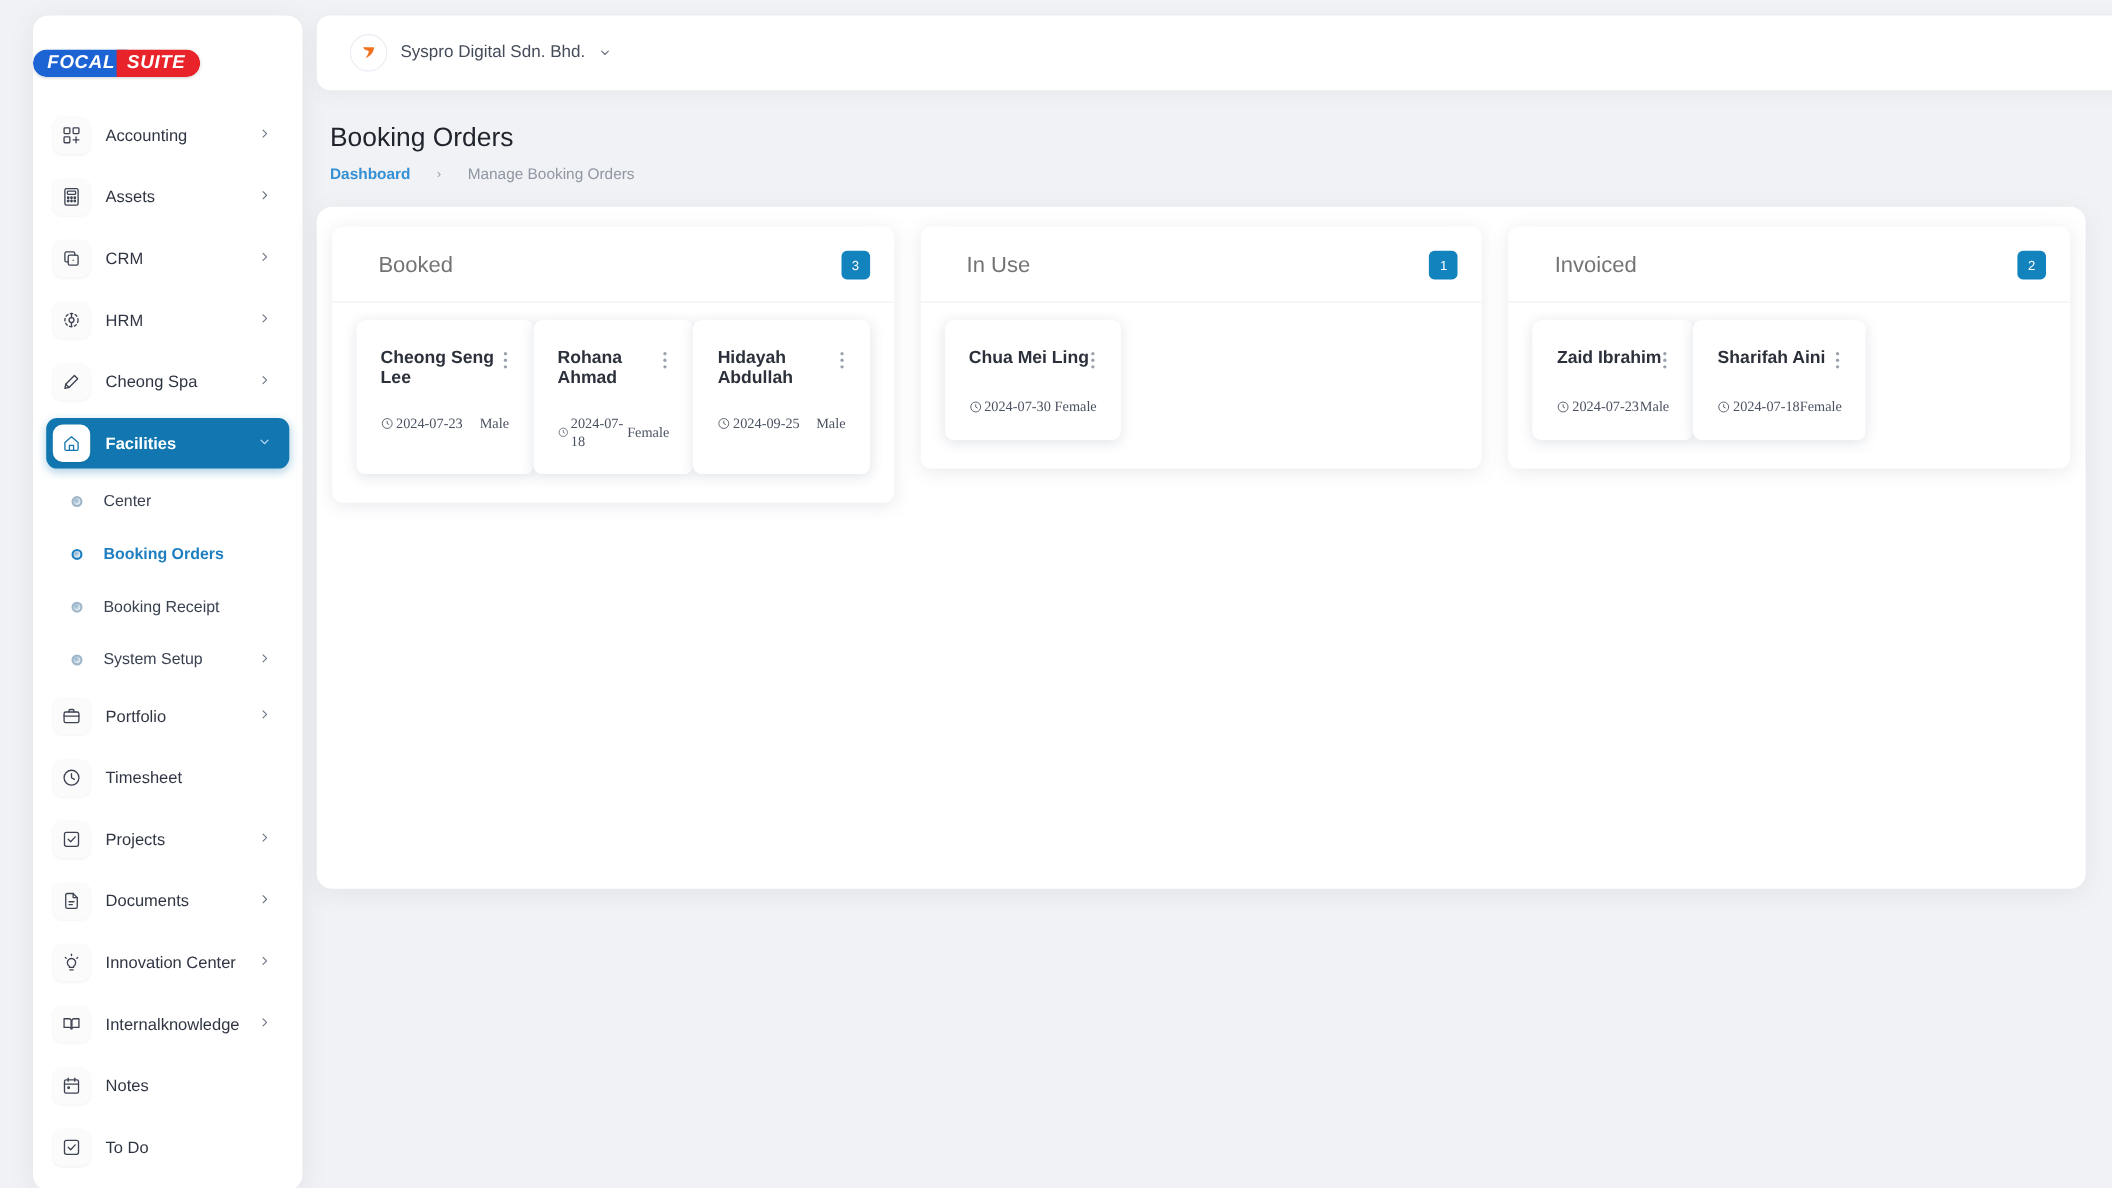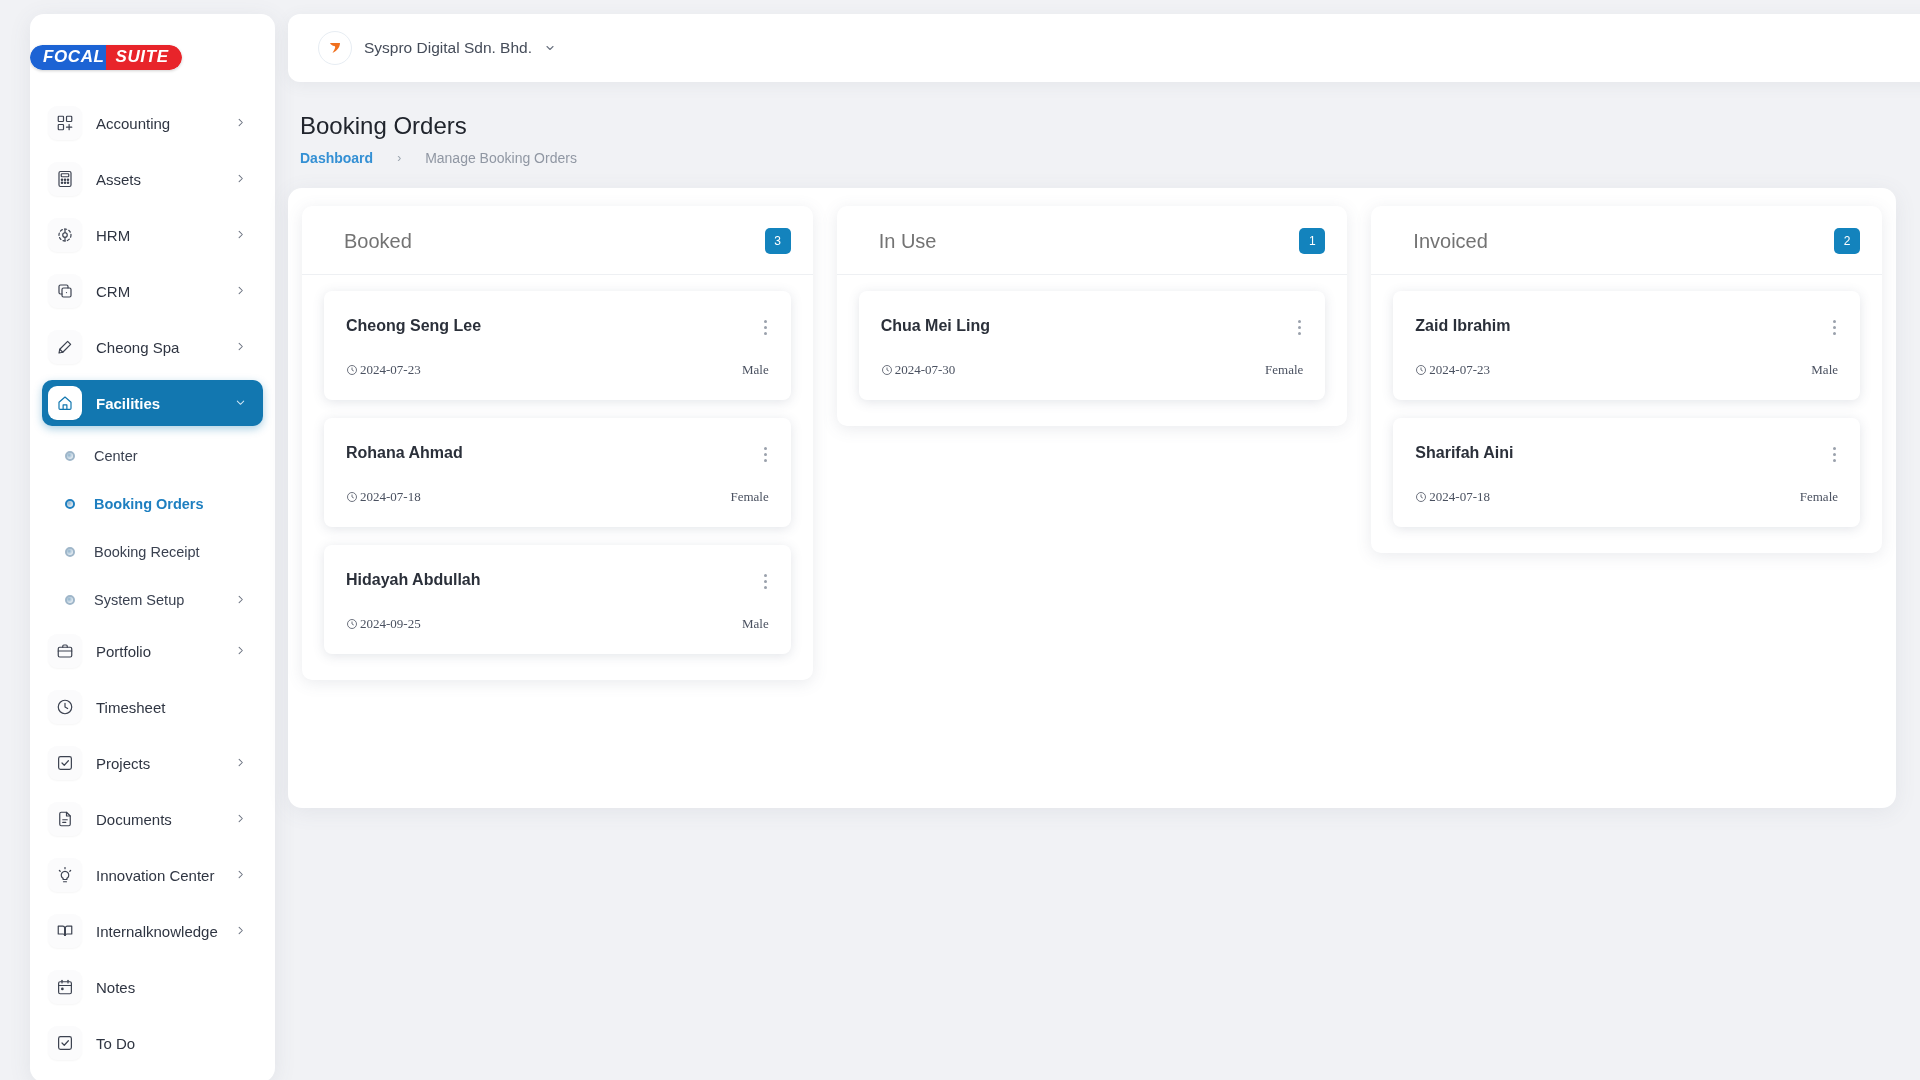--- a/index.html
+++ b/index.html
@@ -135,21 +135,21 @@
     display:flex; align-items:center; justify-content: space-between;
     padding: 22px 22px 20px 22px;
     border-bottom: 1px solid #eef0f3;
   }
   .col-title { font-size: 20px; color: #737373; font-weight: 400; margin-left: 20px; }
   .col-count {
     min-width: 26px; height: 26px; padding: 0 7px;
     background: #1383bd; color:#fff; border-radius: 5px;
     font-size: 12px; display:flex; align-items:center; justify-content:center;
   }
-  .col-body { padding: 16px 22px 26px 22px; display:flex; flex-direction:column; gap: 18px; }
+  .col-body { padding: 16px 22px 26px 22px; display:flex; }
   .col-body.empty { min-height: 34px; padding-bottom: 20px; }
 
   .card {
     background:#fff; border-radius: 8px;
     box-shadow: 0 2px 12px rgba(80,95,120,.16);
     padding: 26px 22px 22px 22px;
   }
   .card-top { display:flex; align-items:flex-start; justify-content:space-between; }
   .card-name { font-size: 16px; font-weight: 700; color:#2b303a; }
   .dots { display:flex; flex-direction:column; gap:3px; padding: 3px 2px; cursor:pointer; }
@@ -202,40 +202,40 @@
             </svg>
           </span>
           <span class="nav-label">Assets</span>
           <span class="chev"><svg viewBox="0 0 24 24" class="">
               <polyline points="9 5 16 12 9 19"></polyline>
             </svg></span>
         </div>
         <div class="nav-item">
           <span class="nav-ico">
             <svg viewBox="0 0 24 24" class="">
+              <rect x="8" y="8" width="12" height="12" rx="2"></rect>
+              <path d="M16 8V6a2 2 0 0 0-2-2H6a2 2 0 0 0-2 2v8a2 2 0 0 0 2 2h2"></path>
+              <line x1="14" y1="14" x2="14" y2="14.1"></line>
+            </svg>
+          </span>
+          <span class="nav-label">CRM</span>
+          <span class="chev"><svg viewBox="0 0 24 24" class="">
+              <polyline points="9 5 16 12 9 19"></polyline>
+            </svg></span>
+        </div>
+        <div class="nav-item">
+          <span class="nav-ico">
+            <svg viewBox="0 0 24 24" class="">
               <circle cx="12" cy="12" r="8" stroke-dasharray="3 3"></circle>
               <circle cx="12" cy="12" r="3"></circle>
               <line x1="12" y1="4" x2="12" y2="9"></line>
               <line x1="12" y1="15" x2="12" y2="20"></line>
             </svg>
           </span>
           <span class="nav-label">HRM</span>
-          <span class="chev"><svg viewBox="0 0 24 24" class="">
-              <polyline points="9 5 16 12 9 19"></polyline>
-            </svg></span>
-        </div>
-        <div class="nav-item">
-          <span class="nav-ico">
-            <svg viewBox="0 0 24 24" class="">
-              <rect x="8" y="8" width="12" height="12" rx="2"></rect>
-              <path d="M16 8V6a2 2 0 0 0-2-2H6a2 2 0 0 0-2 2v8a2 2 0 0 0 2 2h2"></path>
-              <line x1="14" y1="14" x2="14" y2="14.1"></line>
-            </svg>
-          </span>
-          <span class="nav-label">CRM</span>
           <span class="chev"><svg viewBox="0 0 24 24" class="">
               <polyline points="9 5 16 12 9 19"></polyline>
             </svg></span>
         </div>
         <div class="nav-item">
           <span class="nav-ico">
             <svg viewBox="0 0 24 24" class="">
               <path d="M15.5 4.5 19.5 8.5 9 19 5 15Z"></path>
               <path d="M5 15 4 20l5-1"></path>
             </svg>

